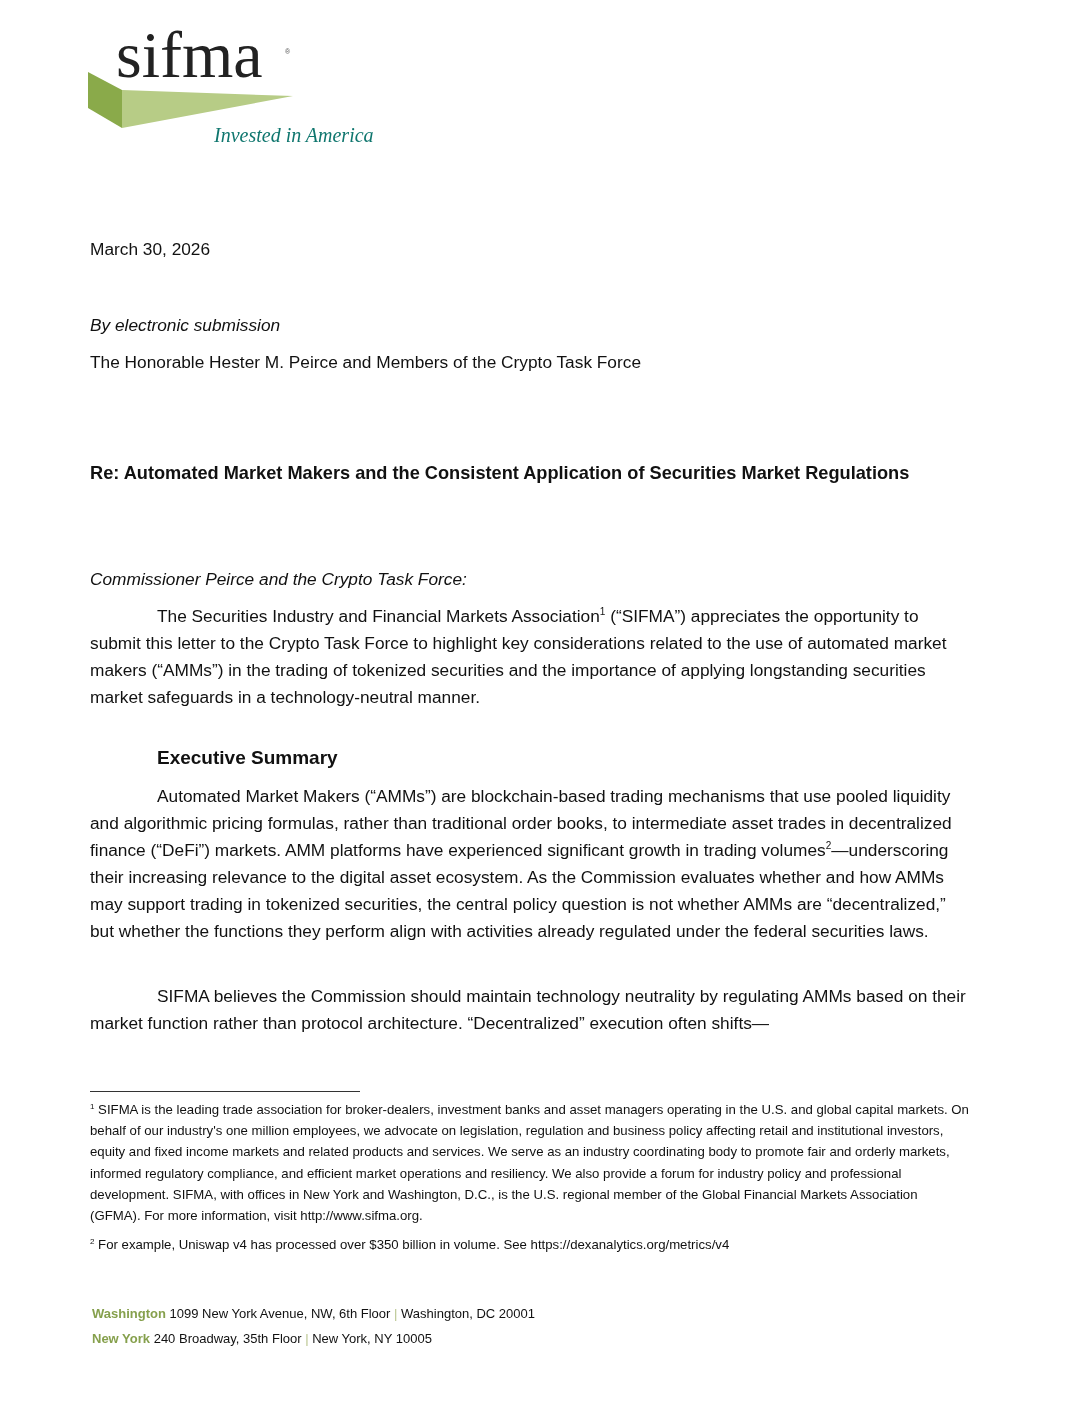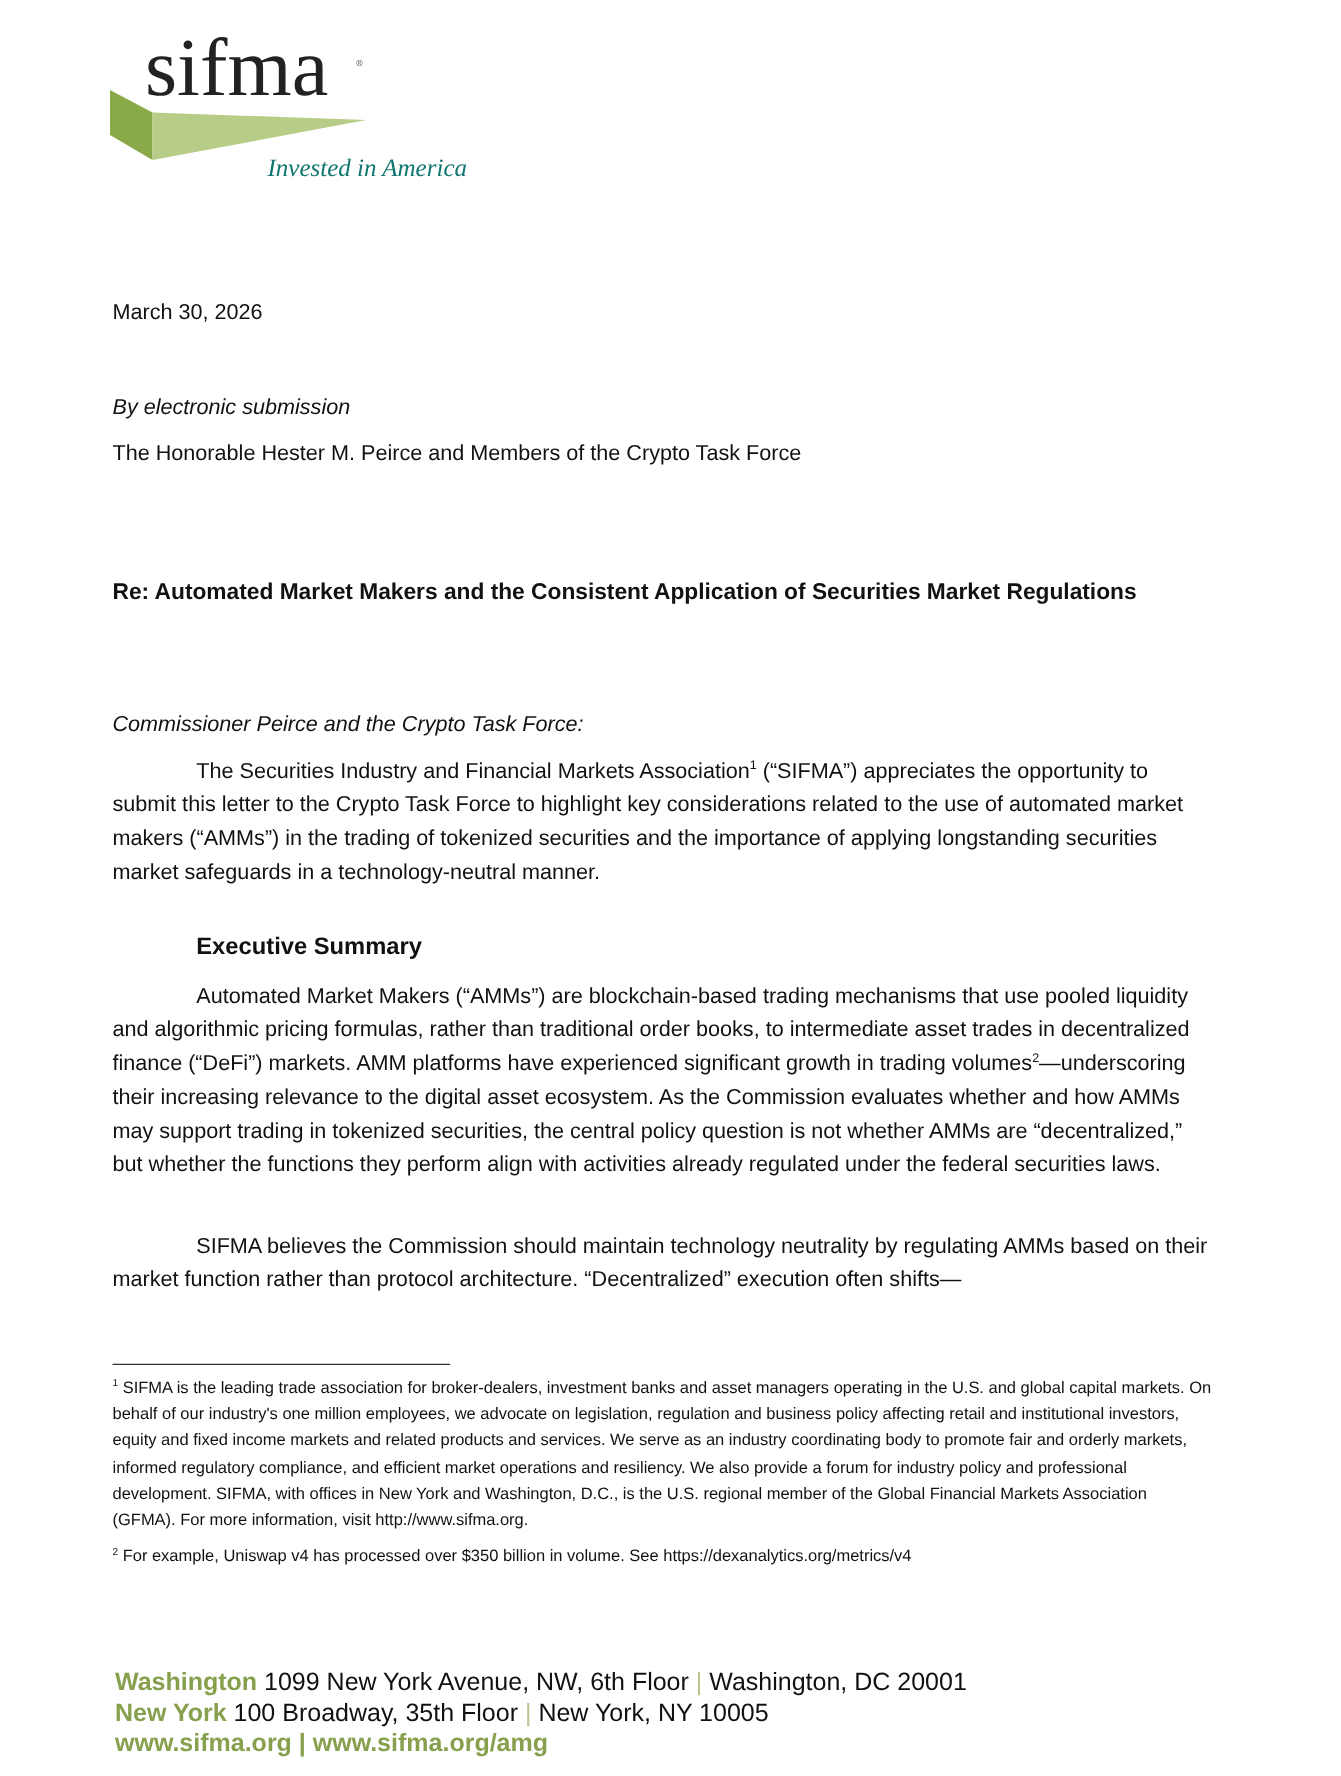--- a/index.html
+++ b/index.html
@@ -23,21 +23,21 @@
   .para .indent { display: inline-block; width: 67px; }
   .p1 { top: 603px; }
   .exec { left: 157px; top: 747px; font-weight: bold; font-size: 19px; }
   .p2 { top: 783px; }
   .p3 { top: 983px; }
   sup { font-size: 10px; line-height: 0; vertical-align: super; }
   .fn-rule { left: 90px; top: 1091px; width: 270px; height: 1px; background: #333; }
   .footnotes { left: 90px; top: 1099px; width: 880px; font-size: 13.2px; line-height: 21.2px; }
   .footnotes p { margin: 0 0 8px 0; }
   .footnotes sup { font-size: 8px; }
-  .contact { left: 92px; top: 1302px; font-size: 20px; line-height: 24.5px; margin-top: 32px; }
+  .contact { left: 92px; top: 1302px; font-size: 13px; line-height: 24.5px; }
   .green { color: #86a04d; font-weight: bold; }
   .sep { color: #b9c58f; }
 </style>
 </head>
 <body>
 
 <div class="abs logo">
   <svg class="logo-shape" width="210" height="56" viewBox="0 0 210 56">
     <polygon points="0,0 34,18 34,56 0,36" fill="#8aaa4a"></polygon>
     <polygon points="34,18 205,24 34,56" fill="#b7cc86"></polygon>
@@ -66,15 +66,14 @@
 <div class="abs body-text para p3"><span class="indent"></span><span>SIFMA believes the Commission should maintain technology neutrality by regulating AMMs based on their market function rather than protocol architecture. “Decentralized” execution often shifts—</span></div>
 
 <div class="abs fn-rule"></div>
 <div class="abs footnotes">
   <p><sup>1</sup><span> SIFMA is the leading trade association for broker-dealers, investment banks and asset managers operating in the U.S. and global capital markets. On behalf of our industry's one million employees, we advocate on legislation, regulation and business policy affecting retail and institutional investors, equity and fixed income markets and related products and services. We serve as an industry coordinating body to promote fair and orderly markets, informed regulatory compliance, and efficient market operations and resiliency. We also provide a forum for industry policy and professional development. SIFMA, with offices in New York and Washington, D.C., is the U.S. regional member of the Global Financial Markets Association (GFMA). For more information, visit http://www.sifma.org.</span></p>
   <p><sup>2</sup><span> For example, Uniswap v4 has processed over $350 billion in volume. See https://dexanalytics.org/metrics/v4</span></p>
 </div>
 
 <div class="abs contact">
   <div><span class="green">Washington</span><span> 1099 New York Avenue, NW, 6th Floor </span><span class="sep">|</span><span> Washington, DC 20001</span></div>
-  <div><span class="green">New York</span><span> 100 Broadway, 35th Floor </span><span class="sep">|</span><span> New York, NY 10005</span></div>
-  <div class="green">www.sifma.org | www.sifma.org/amg</div>
+  <div><span class="green">New York</span><span> 240 Broadway, 35th Floor </span><span class="sep">|</span><span> New York, NY 10005</span></div>
 </div>
 
 </body></html>

